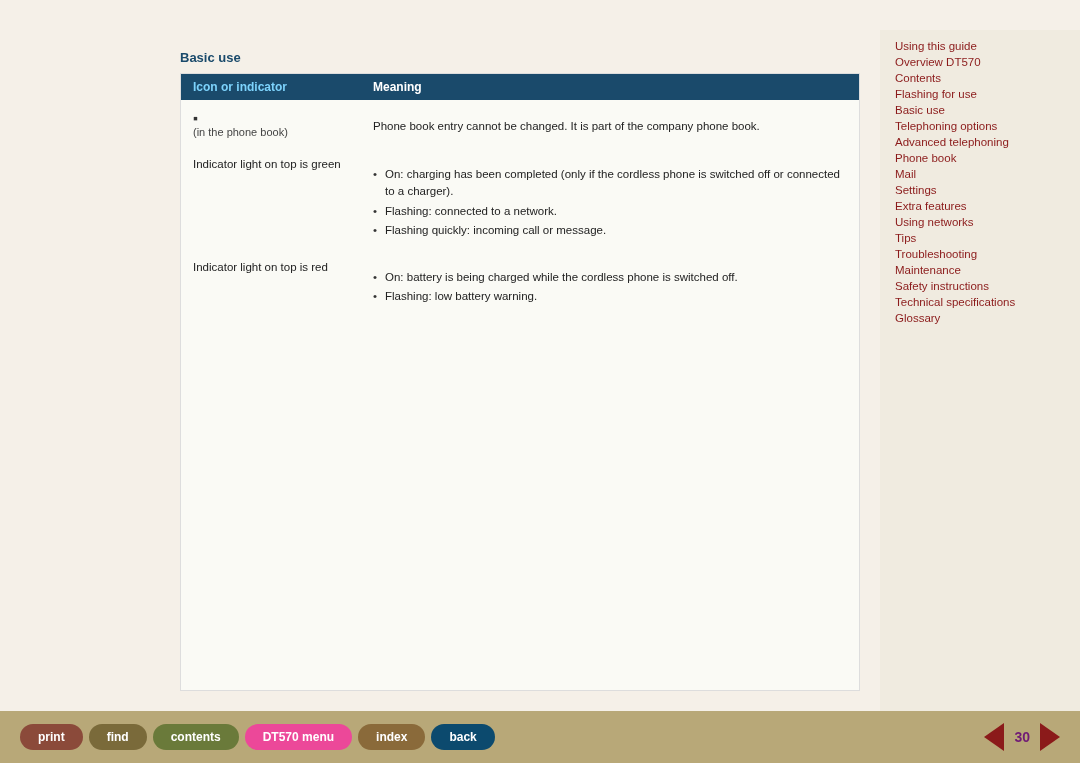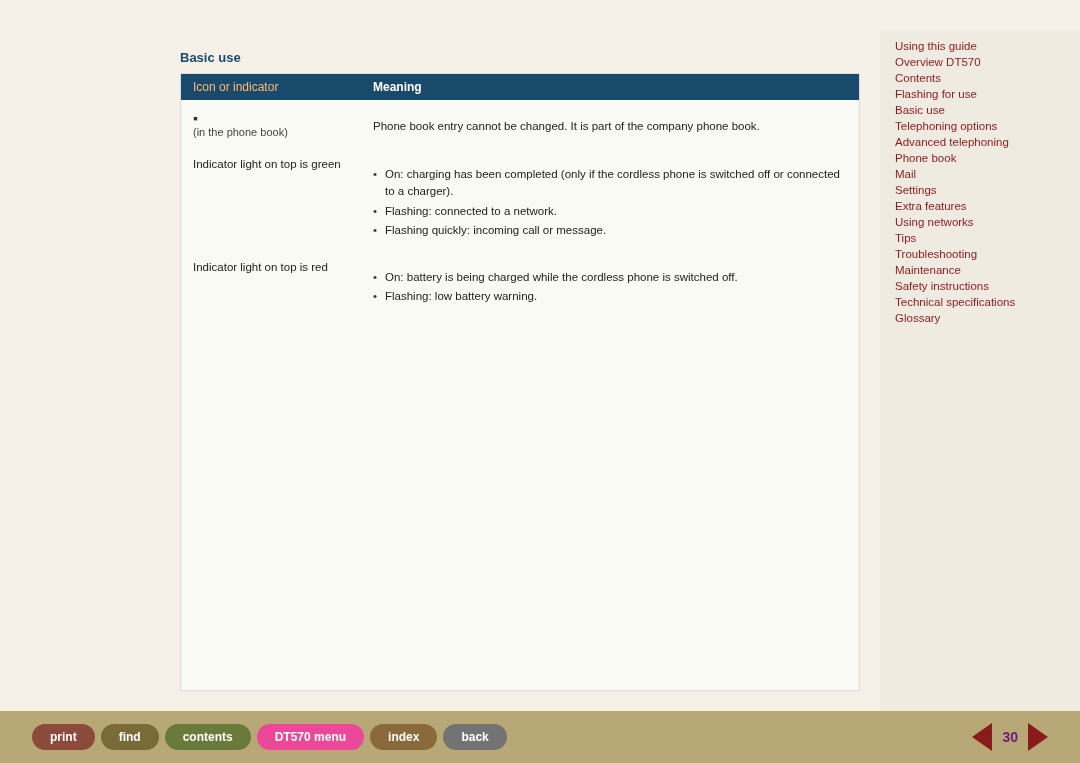--- a/index.html
+++ b/index.html
@@ -43,22 +43,22 @@
     }
 
     .table-header {
       background: #1a4a6b;
       display: flex;
       padding: 6px 12px;
     }
 
     .table-header .col1 {
       width: 180px;
-      color: #fdba74;
-      font-weight: normal;
+      color: #7dd3fc;
+      font-weight: bold;
       font-size: 12px;
     }
 
     .table-header .col2 {
       flex: 1;
       color: white;
       font-weight: bold;
       font-size: 12px;
     }
 
@@ -145,21 +145,21 @@
       color: #8b1a1a;
     }
 
     
     .bottom-nav {
       background: #b8a878;
       height: 52px;
       display: flex;
       align-items: center;
       justify-content: space-between;
-      padding: 0 32px;
+      padding: 0 20px;
     }
 
     .nav-buttons {
       display: flex;
       gap: 6px;
     }
 
     .nav-btn {
       padding: 6px 18px;
       border-radius: 20px;
@@ -168,21 +168,21 @@
       font-size: 12px;
       font-weight: bold;
       color: white;
     }
 
     .btn-print { background: #8b4a3a; }
     .btn-find { background: #7a6a3a; }
     .btn-contents { background: #6a7a3a; }
     .btn-dt570 { background: #ec4899; }
     .btn-index { background: #8a6a3a; }
-    .btn-back { background: #737373; }
+    .btn-back { background: #0c4a6e; }
 
     .page-nav {
       display: flex;
       align-items: center;
       gap: 10px;
     }
 
     .arrow-left {
       width: 0;
       height: 0;

